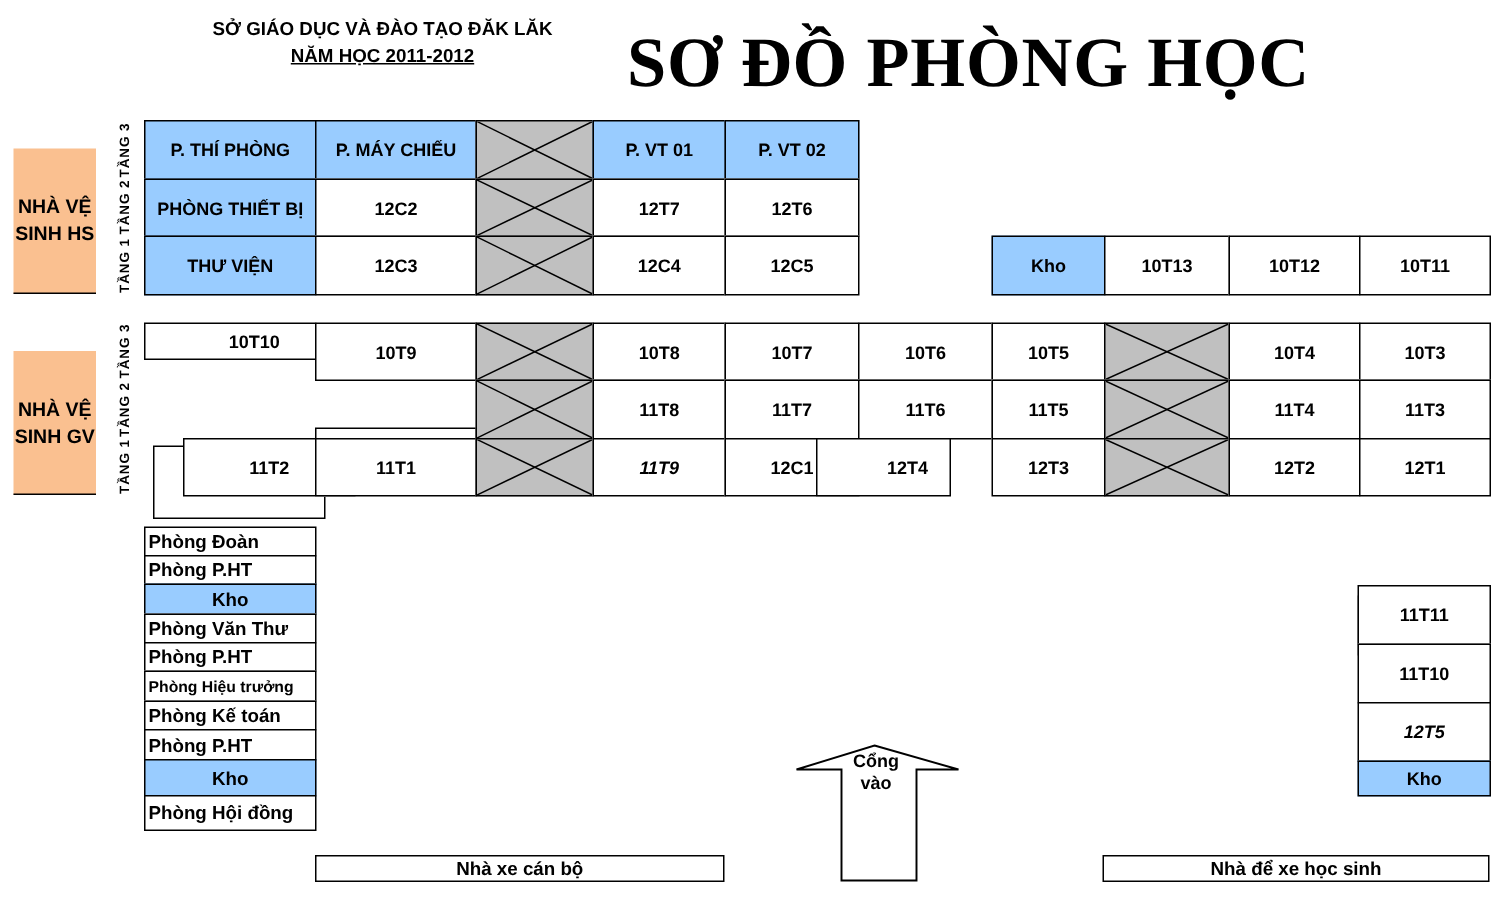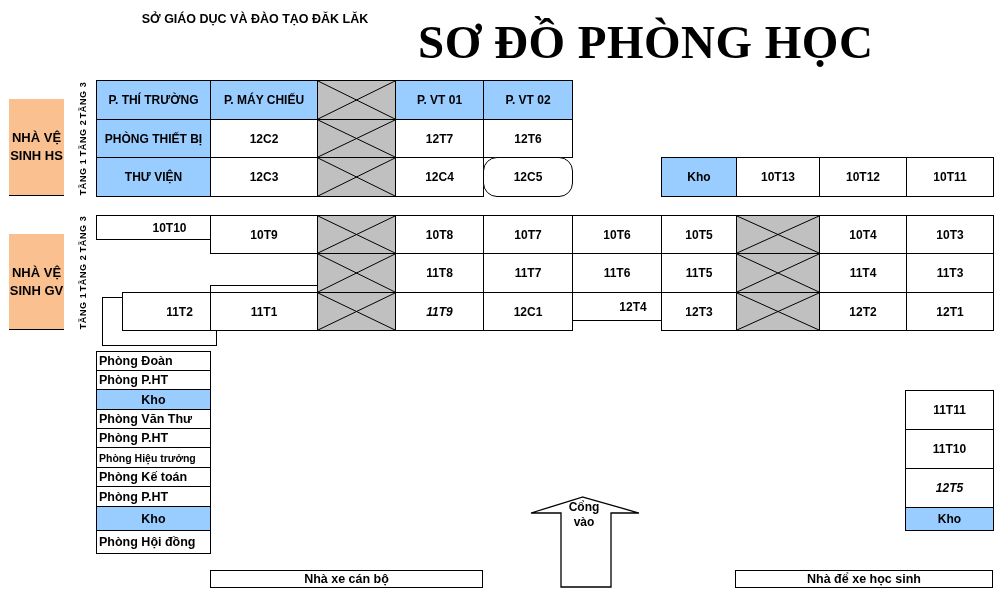--- a/index.html
+++ b/index.html
@@ -21,20 +21,21 @@
   .cell.small { font-size: 10.5px; }
   .lst { font-size: 12.5px; }
   .bar { position: absolute; border: 1.5px solid #000; font-weight: bold; font-size: 12.5px; display: flex; align-items: center; justify-content: center; }
   .gate-text { position: absolute; left: 558px; top: 500px; width: 52px; text-align: center; font-weight: bold; font-size: 12px; line-height: 15px; }
 </style>
 </head>
 <body>
 
 <div class="abs header-block">
   <div>SỞ GIÁO DỤC VÀ ĐÀO TẠO ĐĂK LĂK</div>
+  <div class="year">NĂM HỌC 2011-2012</div>
 </div>
 <div class="abs big-title">SƠ ĐỒ PHÒNG HỌC</div>
 
 <div class="abs wc" style="left:9px;top:99px;width:55px;height:97px;">NHÀ VỆ SINH HS</div>
 
 <div class="abs wc" style="left:9px;top:234px;width:55px;height:96px;">NHÀ VỆ SINH GV</div>
 
 <div class="abs floor-label" style="left:76px;top:80px;height:39px;">
     <span>TẦNG 3</span>
   </div>
@@ -50,21 +51,21 @@
   </div>
 <div class="abs floor-label" style="left:76px;top:253px;height:39px;">
     <span>TẦNG 2</span>
   </div>
 <div class="abs floor-label" style="left:76px;top:292px;height:38px;">
     <span>TẦNG 1</span>
   </div>
 
 <div>
 
-  <div class="cell blue" style="left:96px;top:80px;width:115px;height:40px;">P. THÍ TRƯỜNG</div>
+  <div class="cell blue" style="left:96px;top:80px;width:115px;height:40px;">P. THÍ PHÒNG</div>
   <div class="cell" style="left:210px;top:80px;width:108px;height:40px;background:#99ccff;">P. MÁY CHIẾU</div>
   <div class="cell blocked" style="left:317px;top:80px;width:79px;height:40px;">
       <svg viewBox="0 0 100 100" preserveAspectRatio="none">
         <line x1="0" y1="0" x2="100" y2="100" stroke="#000" stroke-width="1" vector-effect="non-scaling-stroke"></line>
         <line x1="100" y1="0" x2="0" y2="100" stroke="#000" stroke-width="1" vector-effect="non-scaling-stroke"></line>
       </svg>
     </div>
   <div class="cell blue" style="left:395px;top:80px;width:89px;height:40px;">P. VT 01</div>
   <div class="cell blue" style="left:483px;top:80px;width:90px;height:40px;">P. VT 02</div>
 
@@ -81,21 +82,21 @@
 
   <div class="cell blue" style="left:96px;top:157px;width:115px;height:40px;">THƯ VIỆN</div>
   <div class="cell" style="left:210px;top:157px;width:108px;height:40px;">12C3</div>
   <div class="cell blocked" style="left:317px;top:157px;width:79px;height:40px;">
       <svg viewBox="0 0 100 100" preserveAspectRatio="none">
         <line x1="0" y1="0" x2="100" y2="100" stroke="#000" stroke-width="1" vector-effect="non-scaling-stroke"></line>
         <line x1="100" y1="0" x2="0" y2="100" stroke="#000" stroke-width="1" vector-effect="non-scaling-stroke"></line>
       </svg>
     </div>
   <div class="cell" style="left:395px;top:157px;width:89px;height:40px;">12C4</div>
-  <div class="cell" style="left:483px;top:157px;width:90px;height:40px;border-radius:14px;">12C5</div>
+  <div class="cell" style="left:483px;top:157px;width:90px;height:40px;">12C5</div>
 </div>
 
 <div>
   <div class="cell blue" style="left:661px;top:157px;width:76px;height:40px;">Kho</div>
   <div class="cell" style="left:736px;top:157px;width:84px;height:40px;">10T13</div>
   <div class="cell" style="left:819px;top:157px;width:88px;height:40px;">10T12</div>
   <div class="cell" style="left:906px;top:157px;width:88px;height:40px;">10T11</div>
 </div>
 
 <div>
@@ -145,21 +146,21 @@
   <div class="cell" style="left:96px;top:292px;width:115px;height:39px;margin-left:26px;">11T2</div>
   <div class="cell" style="left:210px;top:292px;width:108px;height:39px;">11T1</div>
   <div class="cell blocked" style="left:317px;top:292px;width:79px;height:39px;">
       <svg viewBox="0 0 100 100" preserveAspectRatio="none">
         <line x1="0" y1="0" x2="100" y2="100" stroke="#000" stroke-width="1" vector-effect="non-scaling-stroke"></line>
         <line x1="100" y1="0" x2="0" y2="100" stroke="#000" stroke-width="1" vector-effect="non-scaling-stroke"></line>
       </svg>
     </div>
   <div class="cell italic" style="left:395px;top:292px;width:89px;height:39px;">11T9</div>
   <div class="cell" style="left:483px;top:292px;width:90px;height:39px;">12C1</div>
-  <div class="cell" style="left:572px;top:292px;width:90px;height:29px;padding-left:32px;">12T4</div>
+  <div class="cell" style="left:544px;top:292px;width:90px;height:39px;padding-left:32px;">12T4</div>
   <div class="cell" style="left:661px;top:292px;width:76px;height:39px;">12T3</div>
   <div class="cell blocked" style="left:736px;top:292px;width:84px;height:39px;">
       <svg viewBox="0 0 100 100" preserveAspectRatio="none">
         <line x1="0" y1="0" x2="100" y2="100" stroke="#000" stroke-width="1" vector-effect="non-scaling-stroke"></line>
         <line x1="100" y1="0" x2="0" y2="100" stroke="#000" stroke-width="1" vector-effect="non-scaling-stroke"></line>
       </svg>
     </div>
   <div class="cell" style="left:819px;top:292px;width:88px;height:39px;">12T2</div>
   <div class="cell" style="left:906px;top:292px;width:88px;height:39px;">12T1</div>
 </div>

